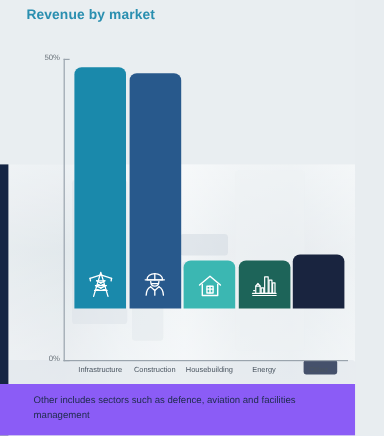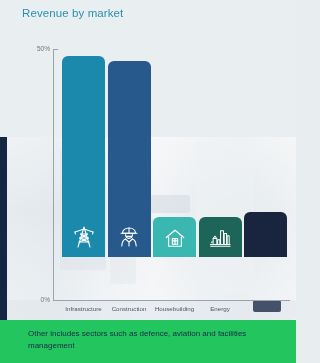--- a/index.html
+++ b/index.html
@@ -34,21 +34,21 @@
   .blob7{left:0px;top:300px;width:296px;height:20px;background:#dde3e9;}
 
   
   .left-rail{
     position:absolute;left:0;top:137px;width:7px;height:226px;
     background:#152544;
   }
 
   .title{
     position:absolute;left:22px;top:7px;
-    font-size:11.5px;font-weight:normal;color:#2a8fb0;
+    font-size:11.5px;font-weight:bold;color:#2a8fb0;
     letter-spacing:.1px;
   }
 
   
   .chart{
     position:absolute;left:0;top:0;width:296px;height:320px;
   }
   .axis-y-line{
     position:absolute;left:53px;top:49px;width:1px;height:252px;
     background:#9aa4ad;
@@ -78,21 +78,21 @@
     display:flex;align-items:center;justify-content:center;
   }
   .bar-icon svg{display:block;}
   .cat-label{
     position:absolute;top:305px;width:54px;text-align:center;
     font-size:6.2px;color:#4a5560;
   }
 
   .footnote-wrap{
     position:absolute;left:0;top:320px;width:296px;height:43px;
-    background:#22c55e;
+    background:#8b5cf6;
   }
   .footnote{
     position:absolute;left:28px;top:8px;width:252px;
     font-size:8px;line-height:12px;color:#1d2b4a;
   }
 </style>
 </head>
 <body>
 
 <div class="panel">

